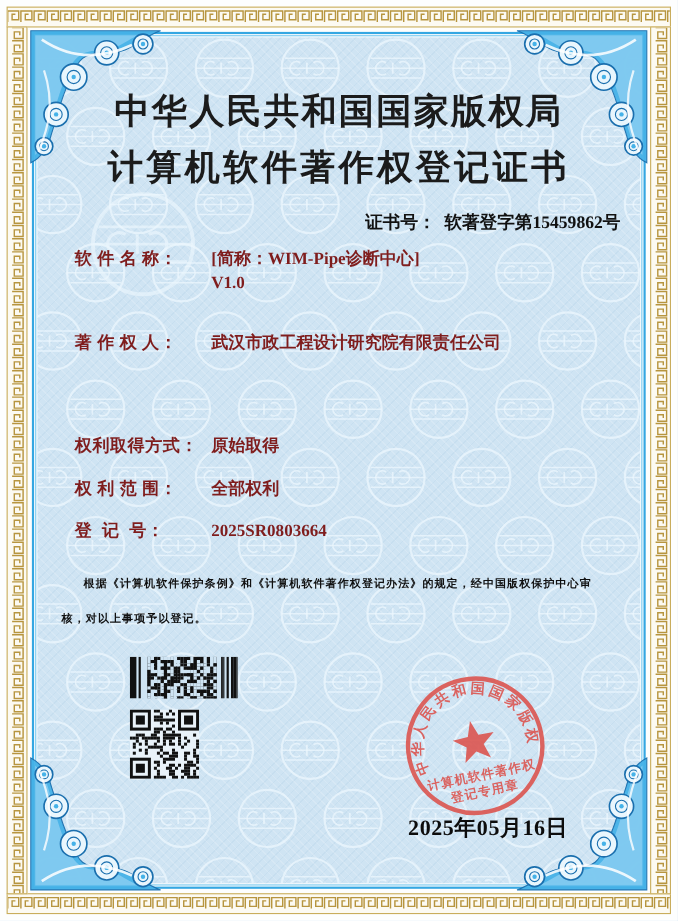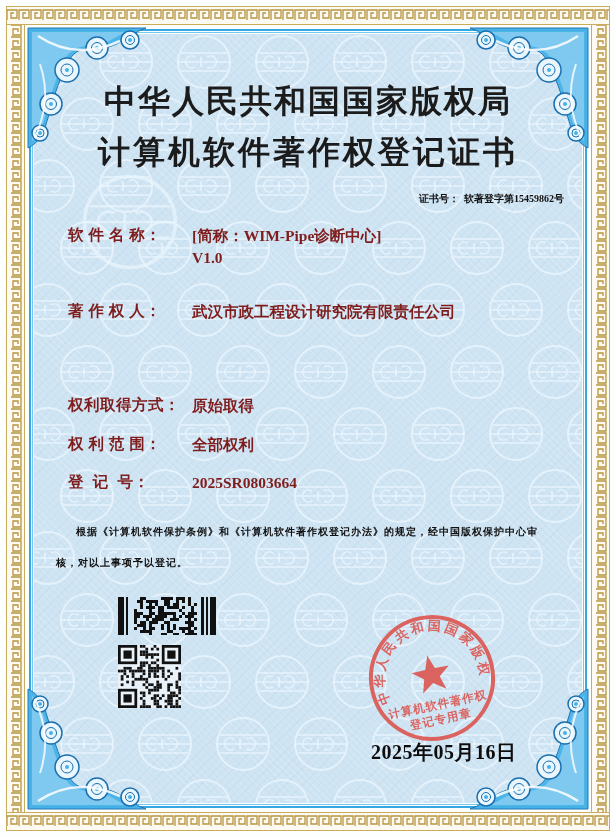--- a/index.html
+++ b/index.html
@@ -17,21 +17,21 @@
   
   .content{position:absolute;left:34px;top:34px;right:34px;bottom:34px;background:#cfe4f3;}
   .content::before{content:"";position:absolute;inset:0;
     background:repeating-linear-gradient(45deg,rgba(255,255,255,.16) 0 1px,transparent 1px 5px),
                repeating-linear-gradient(-45deg,rgba(173,205,228,.25) 0 1px,transparent 1px 6px);}
   #wm{position:absolute;left:34px;top:34px;width:548px;height:769px;pointer-events:none;}
   #deco{position:absolute;left:0;top:0;width:616px;height:837px;pointer-events:none;}
   .title{position:absolute;left:40px;right:40px;text-align:center;font-weight:700;color:#1b1b1b;font-size:32px;}
   .t1{top:80px;letter-spacing:2px;}
   .t2{top:131px;letter-spacing:3px;}
-  .cert-no{position:absolute;top:192px;right:52px;font-size:10px;font-weight:700;color:#111;white-space:pre;}
+  .cert-no{position:absolute;top:192px;right:52px;font-size:16px;font-weight:700;color:#111;white-space:pre;}
   .field{position:absolute;left:68px;right:40px;display:flex;font-size:15.5px;font-weight:700;color:#7f1d1d;}
   .flabel{white-space:pre;width:124px;flex:0 0 124px;letter-spacing:.5px;}
   .fvalue{display:flex;flex-direction:column;}
   .vline{line-height:22px;white-space:pre;}
   .f1{top:225px;} .f2{top:301px;} .f3{top:395px;} .f4{top:434px;} .f5{top:472px;}
   .statement{position:absolute;left:56px;top:516px;width:502px;font-size:10px;font-weight:600;color:#101010;
     line-height:31px;text-indent:2em;letter-spacing:1px;margin:0;}
   .barcode{position:absolute;left:118px;top:597px;width:98px;height:38px;}
   .qr{position:absolute;left:118px;top:645px;width:63px;height:63px;}
   .stamp{position:absolute;left:357px;top:603px;width:150px;height:150px;opacity:.9;}

